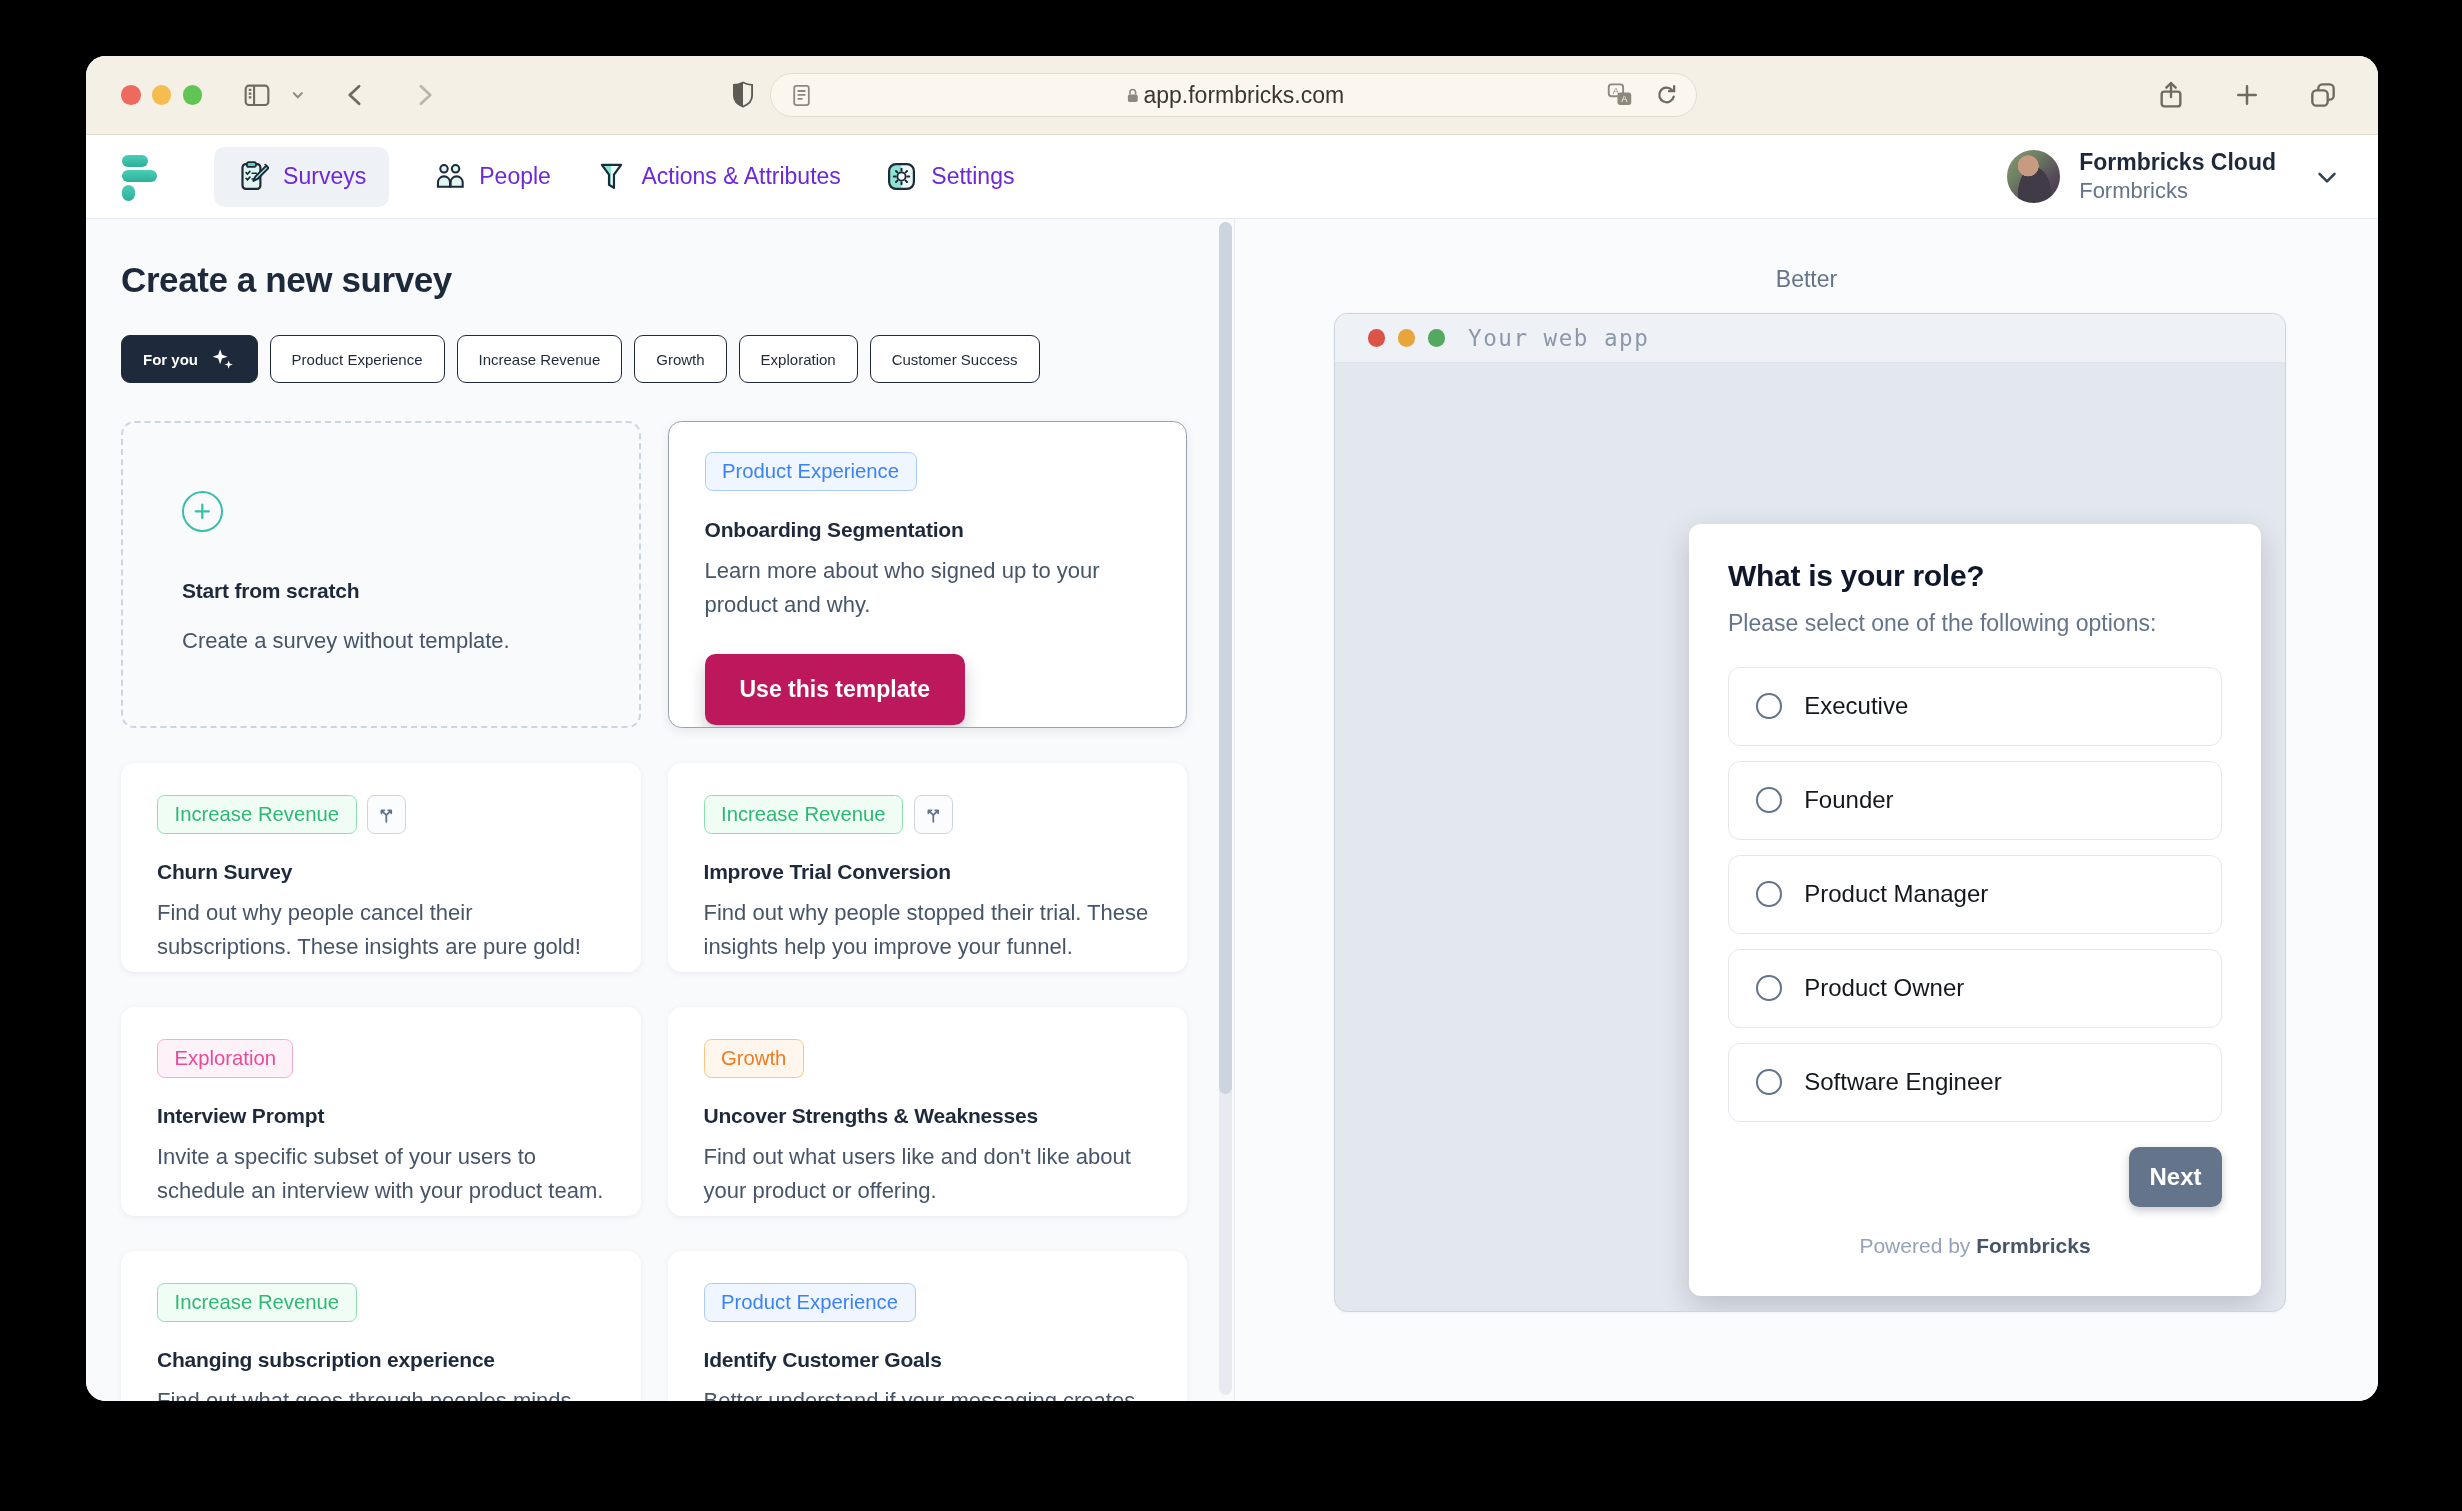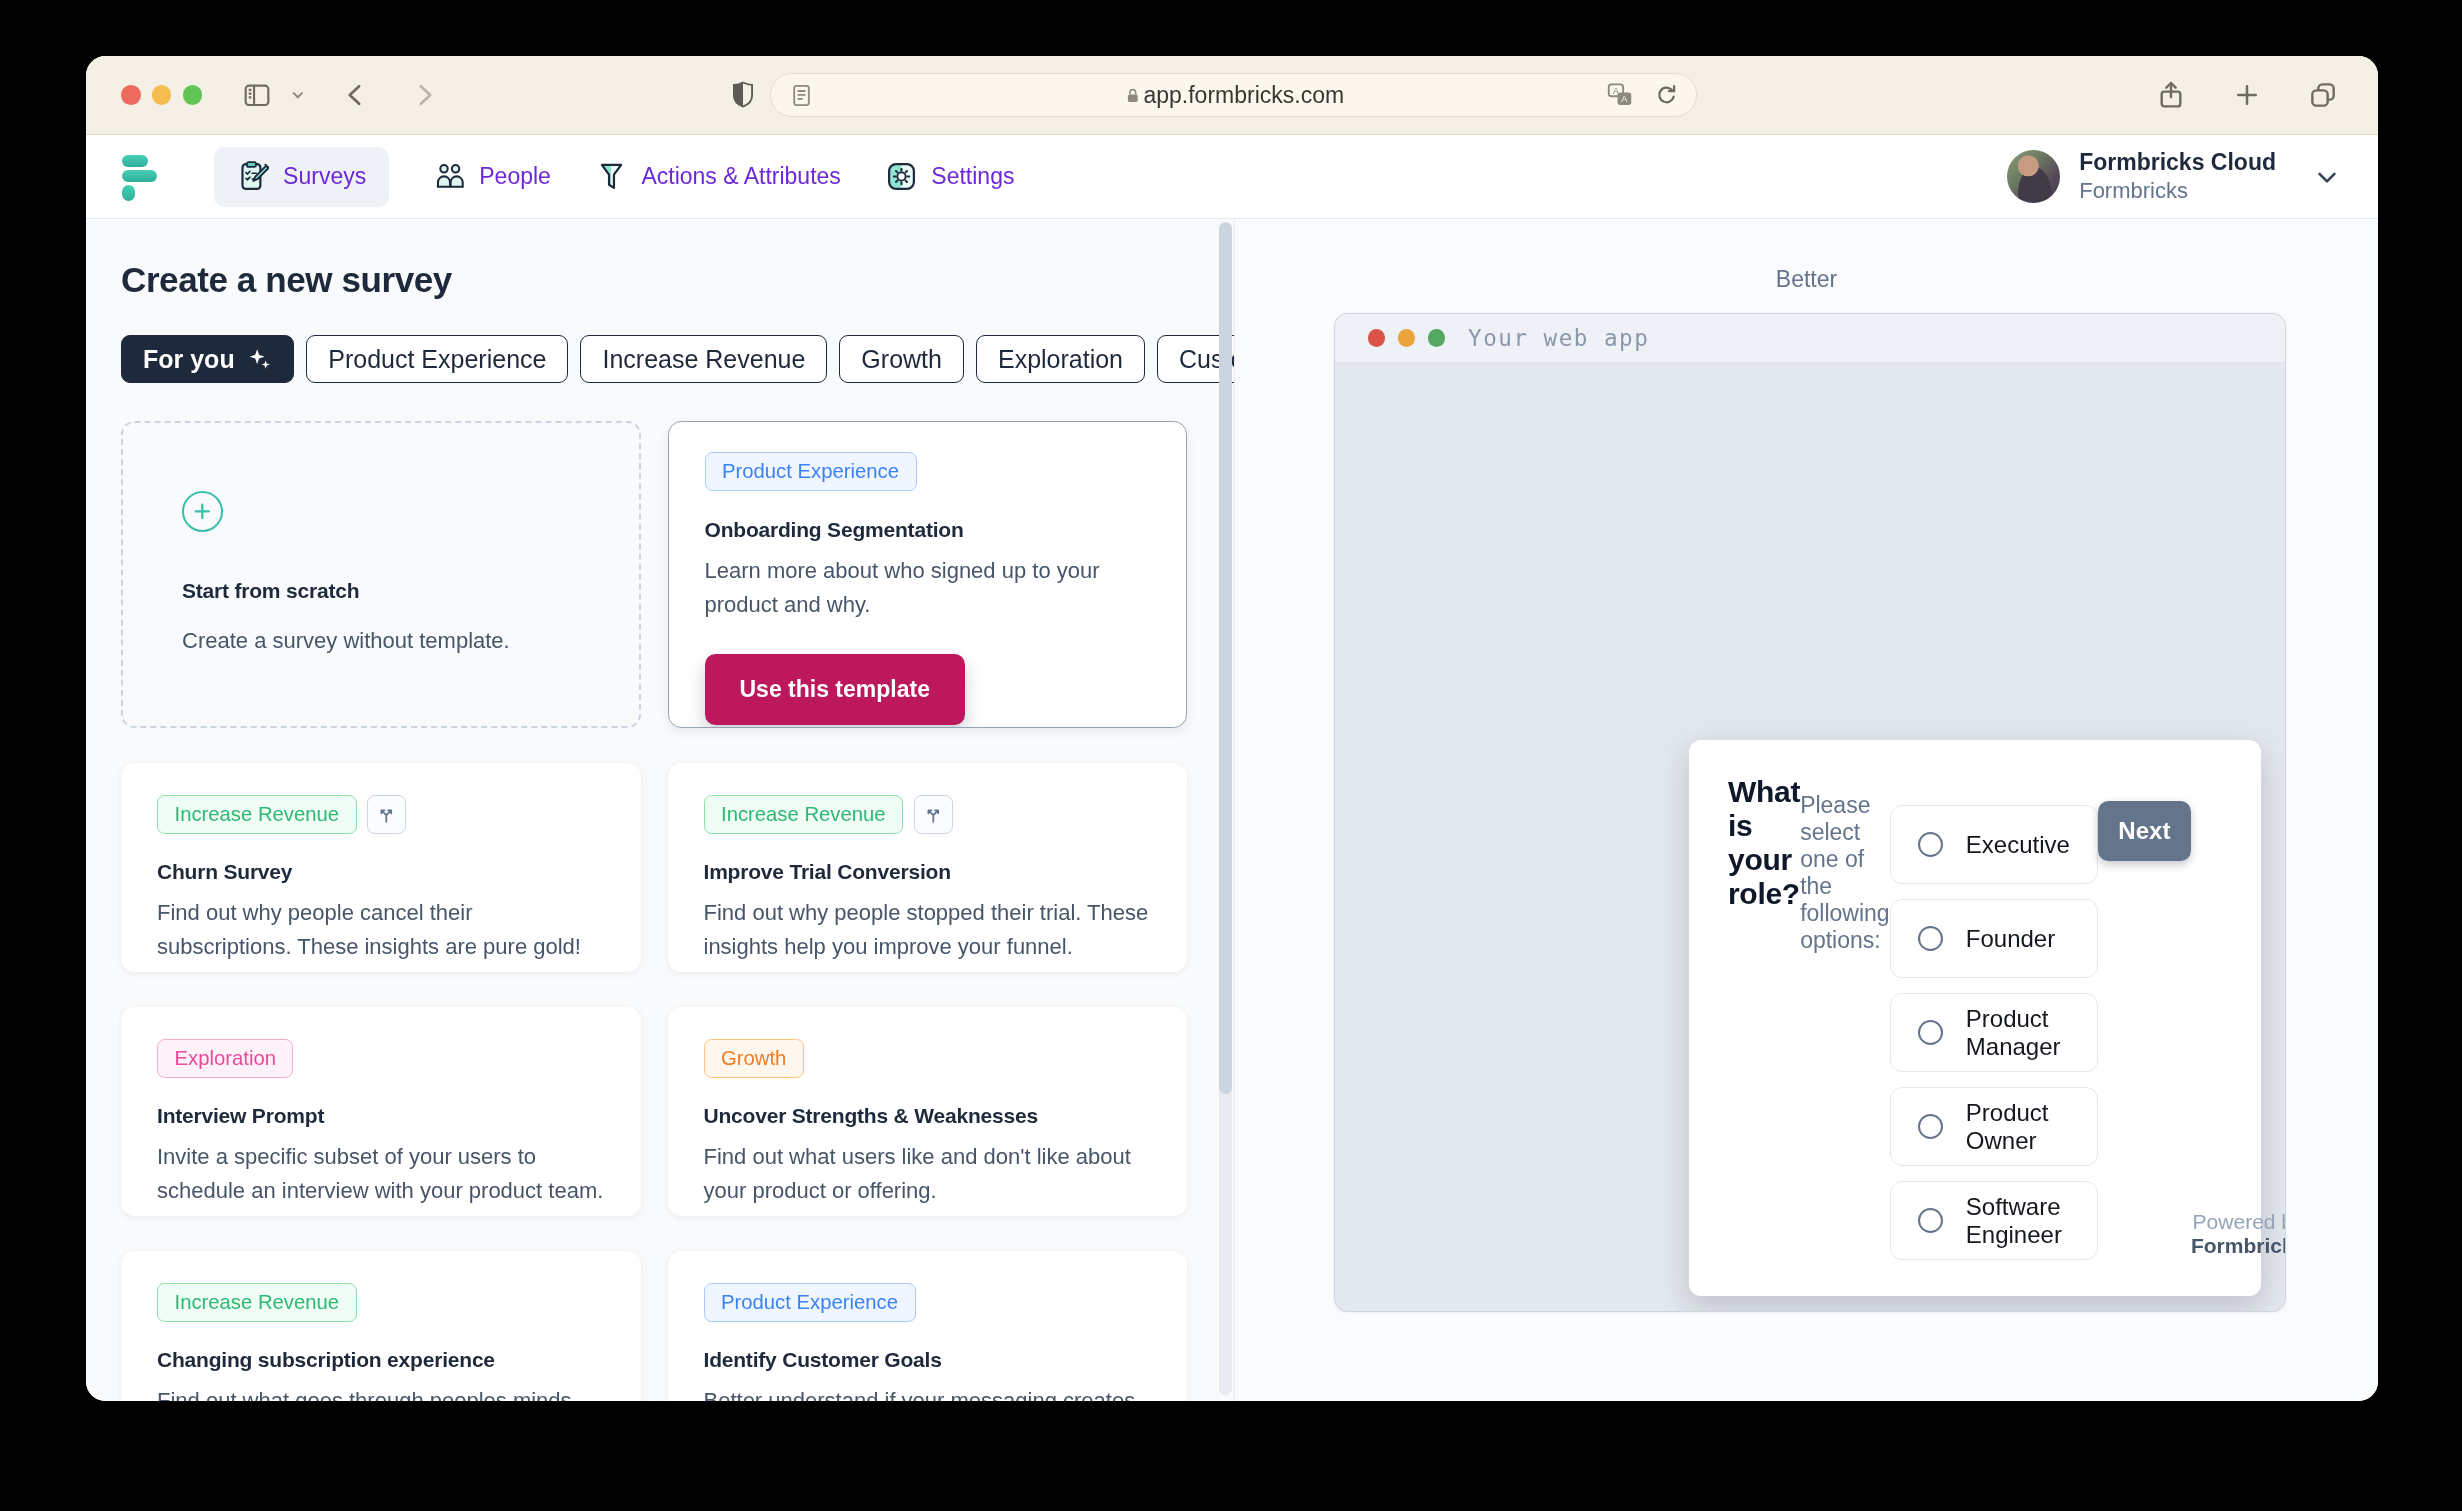--- a/index.html
+++ b/index.html
@@ -38,21 +38,21 @@
       linear-gradient(135deg,#8a9b77 0%,#6d7d62 35%,#56495a 70%,#3f3844 100%)}
   .acc-name{font-size:23px;font-weight:700;color:#1e293b;line-height:1.15}
   .acc-org{font-size:22px;color:#64748b;margin-top:3px}
   .acc-chevron{margin-left:36px}
 
   
   .content{flex:1;display:flex;min-height:0}
   .left{width:1148px;flex:0 0 auto;background:#f8fafc;position:relative;box-sizing:border-box;padding:41px 47px 0 35px;overflow:hidden}
   .page-title{font-size:35px;font-weight:700;color:#1e293b;margin:0;letter-spacing:-0.4px}
   .chips{display:flex;gap:12px;margin-top:35px}
-  .chip{height:48px;padding:16px 21px;border:1.5px solid #1e293b;border-radius:9px;background:#fff;color:#1e293b;font-size:25px;font-weight:500;display:inline-flex;align-items:center;box-sizing:border-box;cursor:pointer;white-space:nowrap}
+  .chip{height:48px;padding:16px 21px;border:1.5px solid #1e293b;border-radius:9px;background:#fff;color:#1e293b;font-size:15px;font-weight:500;display:inline-flex;align-items:center;box-sizing:border-box;cursor:pointer;white-space:nowrap}
   .chip.active{background:#1e293b;border-color:#1e293b;color:#fff;gap:12px;font-weight:600}
 
   .grid{margin-top:38px;display:grid;grid-template-columns:1fr 1fr;grid-template-rows:307px 209px 209px 323px;gap:35px 27px}
   .card{background:#fff;border-radius:13.5px;box-shadow:0 1.5px 6px rgba(15,23,42,.06);padding:32px 36px;box-sizing:border-box;cursor:pointer;overflow:hidden}
   .badge-row{display:flex;align-items:center;gap:10.5px}
   .badge{height:39px;display:inline-flex;align-items:center;padding:0 16.5px;border-radius:7.5px;font-size:20.3px;border:1.5px solid;box-sizing:border-box;white-space:nowrap}
   .badge.blue{background:#eff6ff;border-color:#a9cafc;color:#3b82f6}
   .badge.green{background:#f0fdf4;border-color:#8ce0ae;color:#2eb875}
   .badge.pink{background:#fdf2f8;border-color:#f7abd0;color:#ec4899}
   .badge.orange{background:#fff7ed;border-color:#fbc57e;color:#f07b21}
@@ -76,21 +76,21 @@
   .right{flex:1;background:#fafbfd;border-left:0.8px solid #e8ecf2;position:relative;overflow:hidden}
   .preview-label{position:absolute;top:47px;left:0;right:0;text-align:center;color:#64748b;font-size:23px}
   .mock{position:absolute;left:99px;top:94px;width:952px;height:999px;border:1.5px solid #ccd4de;border-radius:13.5px;background:#e3e7ee;overflow:hidden;display:flex;flex-direction:column;box-sizing:border-box;box-shadow:0 0.8px 3px rgba(15,23,42,.05)}
   .mock-header{height:48px;background:#eef1f6;border-bottom:1.5px solid #dde3eb;display:flex;align-items:center;padding:0 33px;flex:0 0 auto}
   .mock-dots{display:flex;gap:12.8px}
   .mock-dot{width:17.3px;height:17.3px;border-radius:50%}
   .md-red{background:#dc5348}.md-orange{background:#e9a43c}.md-green{background:#55a860}
   .mock-title{margin-left:22.6px;font-family:"DejaVu Sans Mono","Liberation Mono",monospace;font-size:22.6px;color:#8c98a9;letter-spacing:1.5px}
   .mock-body{flex:1;position:relative}
 
-  .survey-card{position:absolute;right:24px;bottom:15px;width:572px;height:556px;background:#fff;border-radius:12px;box-shadow:0 10.5px 30px rgba(15,23,42,.18);padding:35px 39px;box-sizing:border-box;display:flex;flex-direction:row}
+  .survey-card{position:absolute;right:24px;bottom:15px;width:572px;height:772px;background:#fff;border-radius:12px;box-shadow:0 10.5px 30px rgba(15,23,42,.18);padding:35px 39px;box-sizing:border-box;display:flex;flex-direction:column}
   .sv-q{font-size:30px;font-weight:700;color:#0f172a;letter-spacing:-0.3px}
   .sv-sub{margin-top:16.5px;font-size:23px;color:#64748b}
   .sv-opts{margin-top:30px;display:flex;flex-direction:column;gap:15px}
   .sv-opt{height:79px;border:1.5px solid #e4e8ee;border-radius:12px;background:#fff;display:flex;align-items:center;gap:22.6px;padding:0 27px;box-sizing:border-box;cursor:pointer;flex:0 0 auto}
   .radio{width:25.6px;height:25.6px;border:2.3px solid #64748b;border-radius:50%;box-sizing:border-box;flex:0 0 auto}
   .sv-opt-label{font-size:24px;color:#14181e}
   .sv-next-row{display:flex;justify-content:flex-end;margin-top:25.6px}
   .next-btn{width:93px;height:60px;background:#64748b;border:none;border-radius:10.5px;color:#fff;font-size:24px;font-weight:600;display:flex;align-items:center;justify-content:center;box-shadow:0 3.8px 9px rgba(15,23,42,.22);cursor:pointer;font-family:"Liberation Sans",sans-serif}
   .powered{margin-top:auto;text-align:center;font-size:21px;color:#94a3b8;padding-bottom:3px}
   .powered b{color:#475569;font-weight:700}

